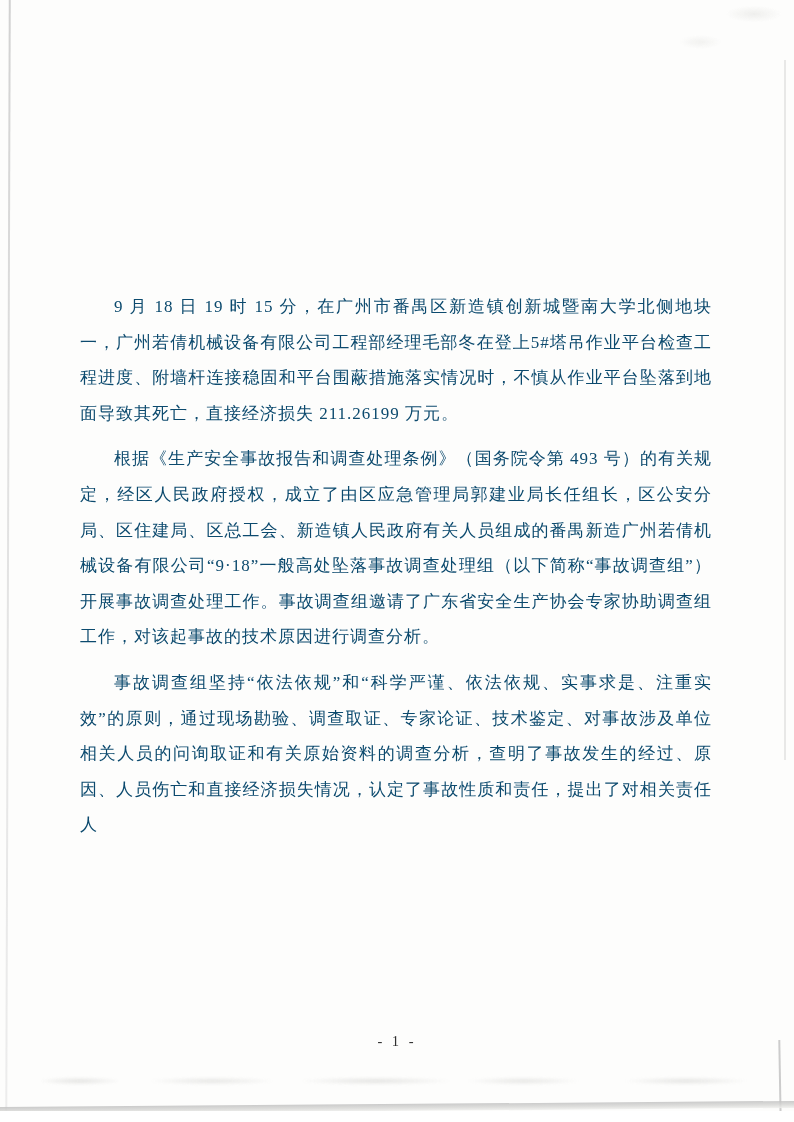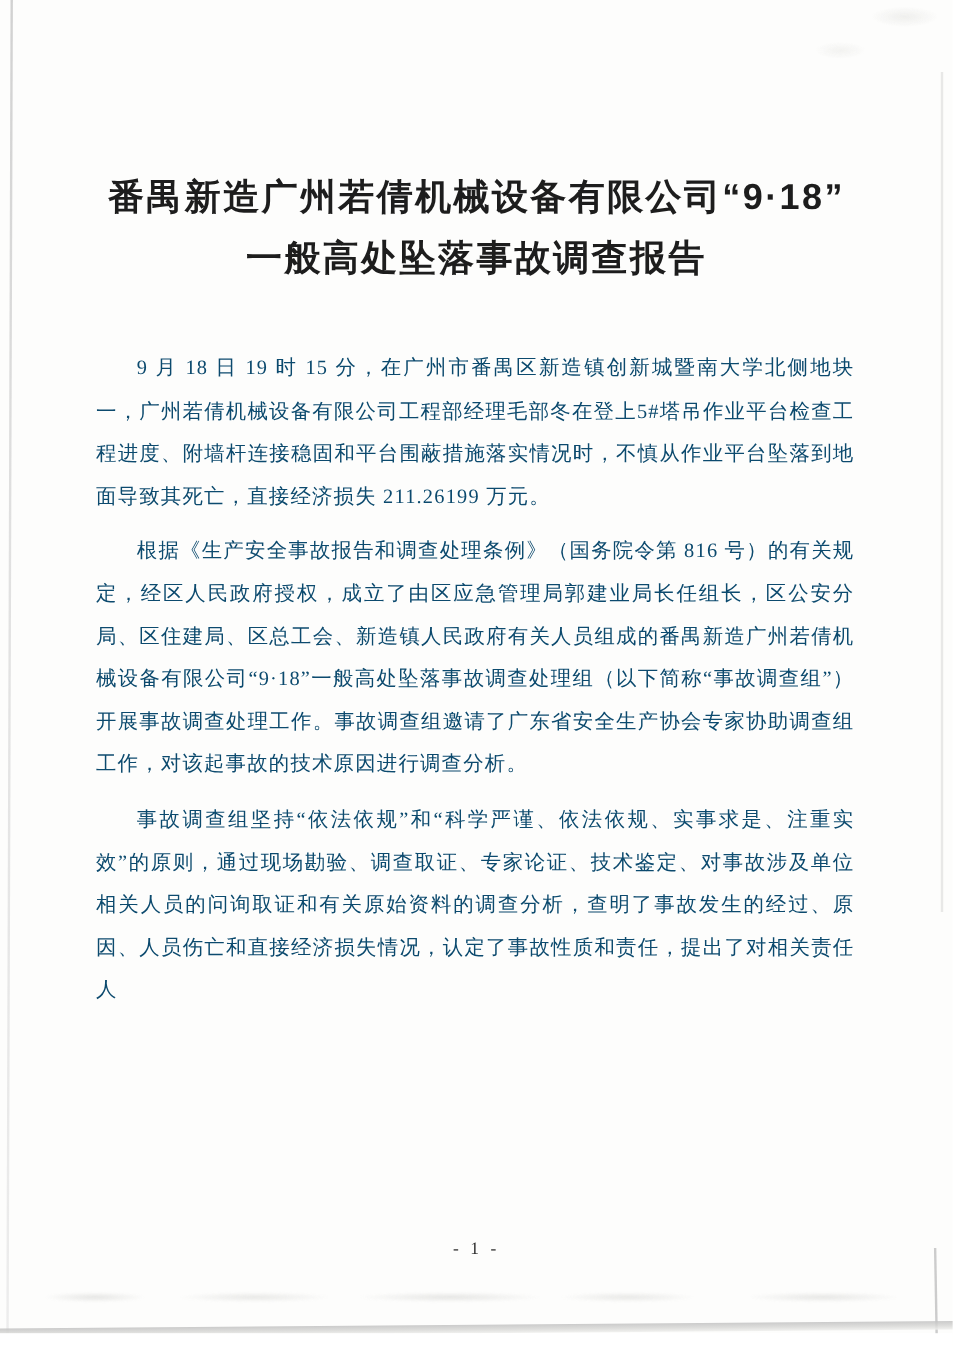--- a/index.html
+++ b/index.html
@@ -143,26 +143,22 @@
 <div class="page">
 
   <div class="scan-edge-left"></div>
   <div class="scan-edge-right-top"></div>
   <div class="scan-edge-right-bottom"></div>
   <div class="scan-edge-bottom"></div>
   <div class="below-edge"></div>
   <div class="bleed-through"></div>
   <div class="smudge-top-right"></div>
 
-  <h1 class="doc-title">
-    <span class="title-line">番禺新造广州若倩机械设备有限公司“9·18”</span>
-    <span class="title-line">一般高处坠落事故调查报告</span>
-  </h1>
 
   <div class="doc-body">
     <p>9 月 18 日 19 时 15 分，在广州市番禺区新造镇创新城暨南大学北侧地块一，广州若倩机械设备有限公司工程部经理毛部冬在登上5#塔吊作业平台检查工程进度、附墙杆连接稳固和平台围蔽措施落实情况时，不慎从作业平台坠落到地面导致其死亡，直接经济损失 211.26199 万元。</p>
-    <p>根据《生产安全事故报告和调查处理条例》（国务院令第 816 号）的有关规定，经区人民政府授权，成立了由区应急管理局郭建业局长任组长，区公安分局、区住建局、区总工会、新造镇人民政府有关人员组成的番禺新造广州若倩机械设备有限公司“9·18”一般高处坠落事故调查处理组（以下简称“事故调查组”）开展事故调查处理工作。事故调查组邀请了广东省安全生产协会专家协助调查组工作，对该起事故的技术原因进行调查分析。</p>
+    <p>根据《生产安全事故报告和调查处理条例》（国务院令第 493 号）的有关规定，经区人民政府授权，成立了由区应急管理局郭建业局长任组长，区公安分局、区住建局、区总工会、新造镇人民政府有关人员组成的番禺新造广州若倩机械设备有限公司“9·18”一般高处坠落事故调查处理组（以下简称“事故调查组”）开展事故调查处理工作。事故调查组邀请了广东省安全生产协会专家协助调查组工作，对该起事故的技术原因进行调查分析。</p>
     <p>事故调查组坚持“依法依规”和“科学严谨、依法依规、实事求是、注重实效”的原则，通过现场勘验、调查取证、专家论证、技术鉴定、对事故涉及单位相关人员的问询取证和有关原始资料的调查分析，查明了事故发生的经过、原因、人员伤亡和直接经济损失情况，认定了事故性质和责任，提出了对相关责任人</p>
   </div>
 
   <div class="page-number">- 1 -</div>
 
 </div>
 
 </body></html>

